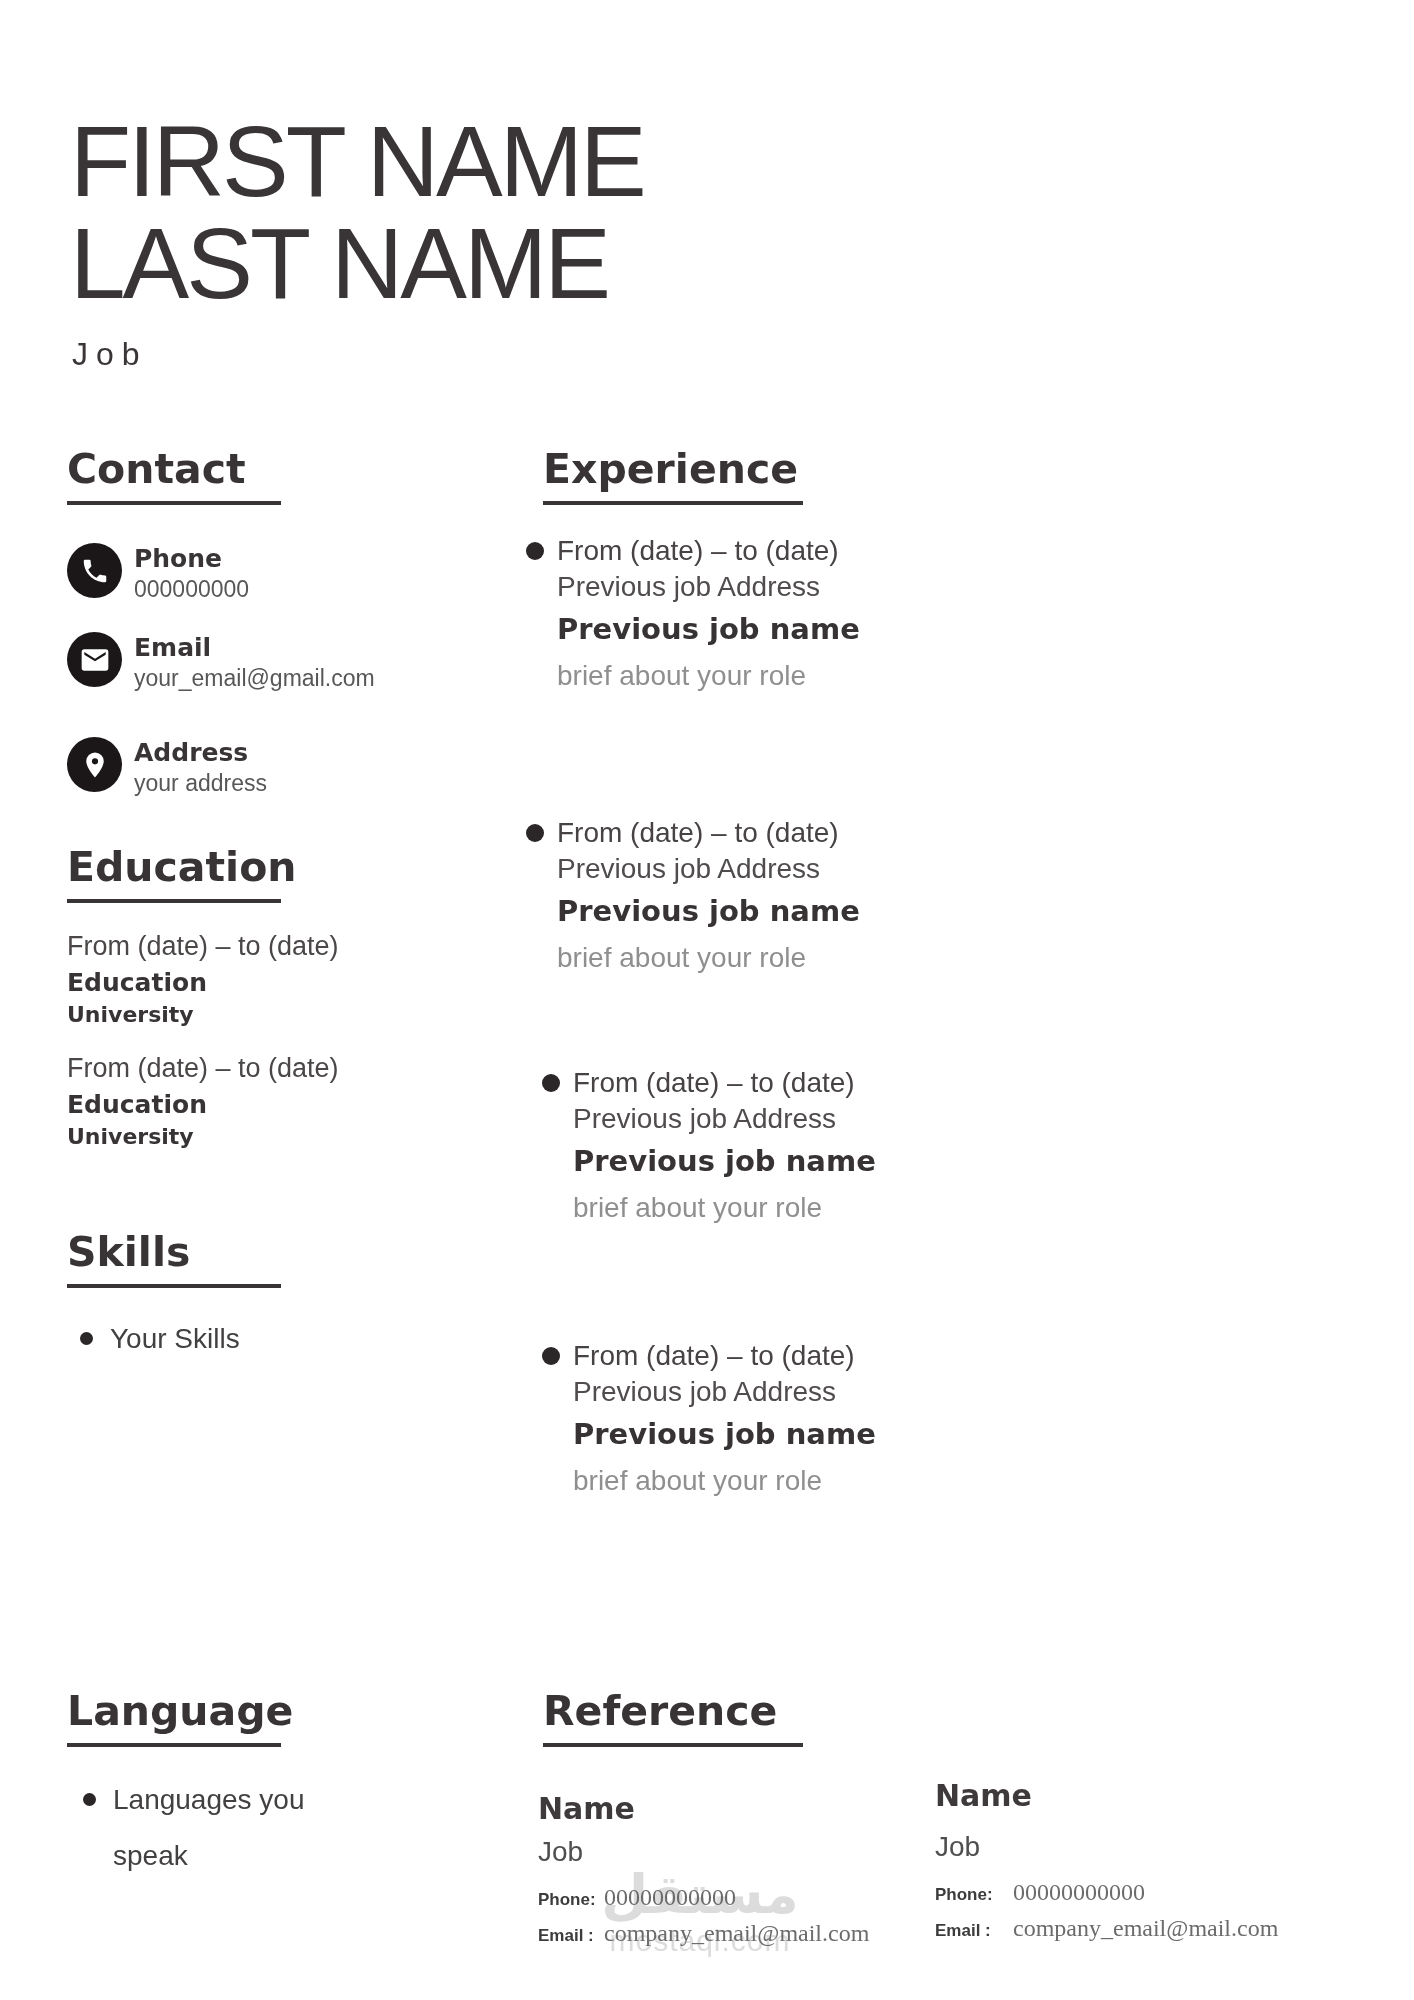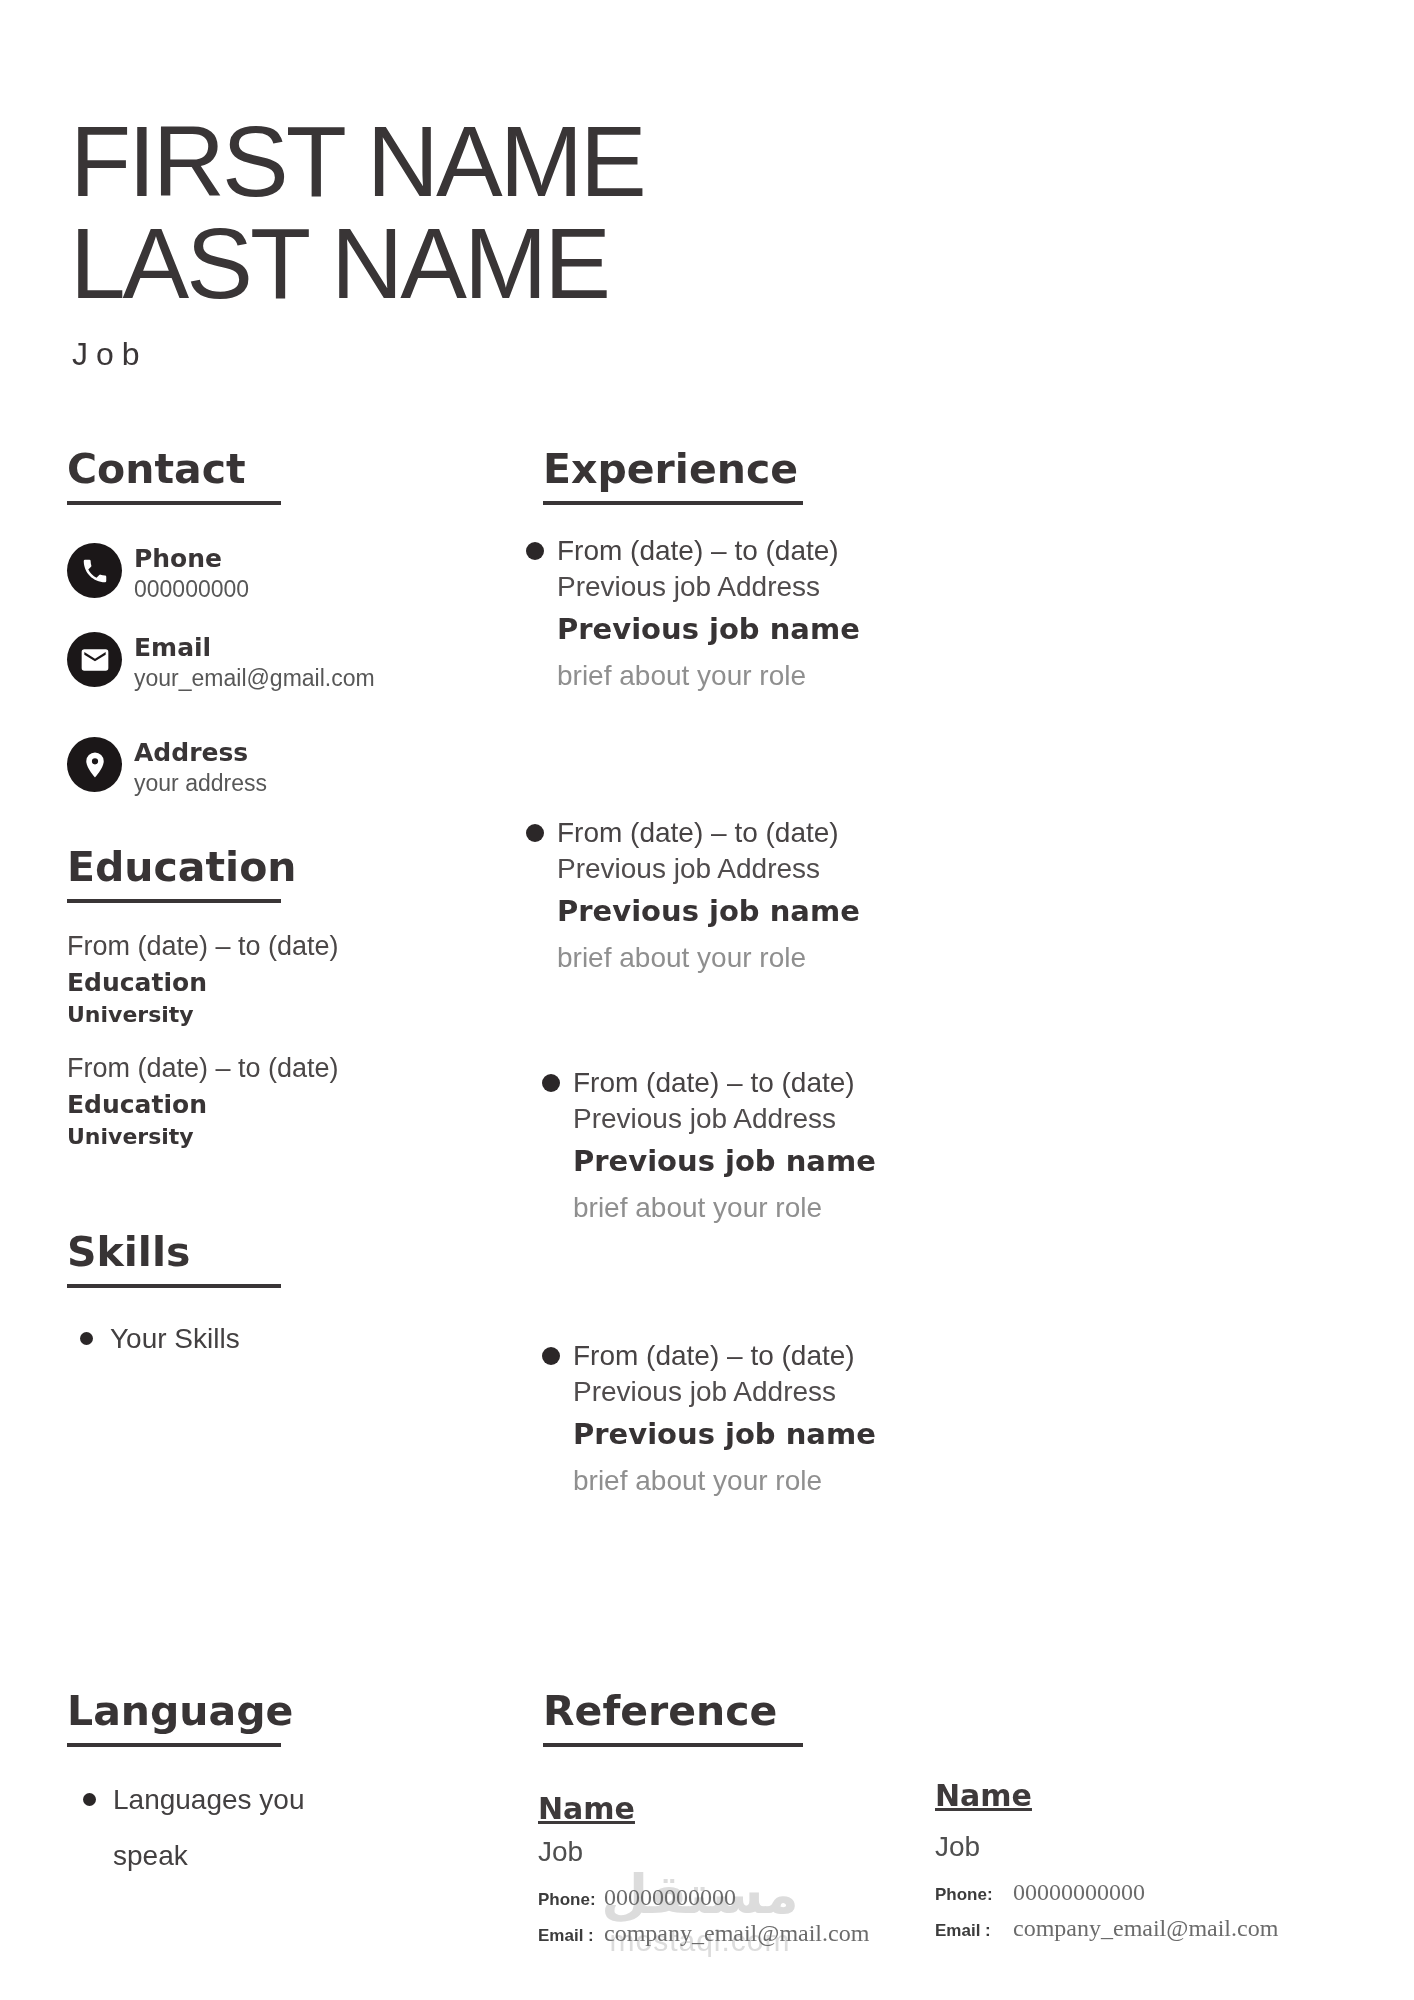--- a/index.html
+++ b/index.html
@@ -63,21 +63,21 @@
   .exp-address { margin-left:31px; font-size:28px; line-height:36px; color:#504c4d; }
   .exp-name {
     margin-left:31px; margin-top:5px; font-family:"DejaVu Sans", sans-serif;
     font-weight:bold; font-size:29px; line-height:38px; color:#373334;
   }
   .exp-brief { margin-left:31px; margin-top:10px; font-size:28px; line-height:36px; color:#8f8f8f; }
   
   .ref-card { position:absolute; }
   .ref-name {
     font-family:"DejaVu Sans", sans-serif; font-weight:bold;
-    font-size:30px; line-height:38px; color:#3e3a3b;text-decoration:underline;
+    font-size:30px; line-height:38px; color:#3e3a3b;
   }
   .ref-job { font-size:28px; line-height:36px; color:#4f4f4f; margin-top:6px; }
   .ref-card.second .ref-job { margin-top:14px; }
   .ref-rows { margin-top:14px; }
   .ref-row { display:flex; align-items:baseline; margin-bottom:9px; }
   .ref-label { font-weight:bold; font-size:17px; color:#3c3c3c; width:66px; flex:none; }
   .ref-value { font-size:24px; color:#6b6b6b; white-space:nowrap;font-family:Liberation Serif, serif; }
   
   .watermark {
     position:absolute; left:585px; top:1866px; width:230px; text-align:center;

